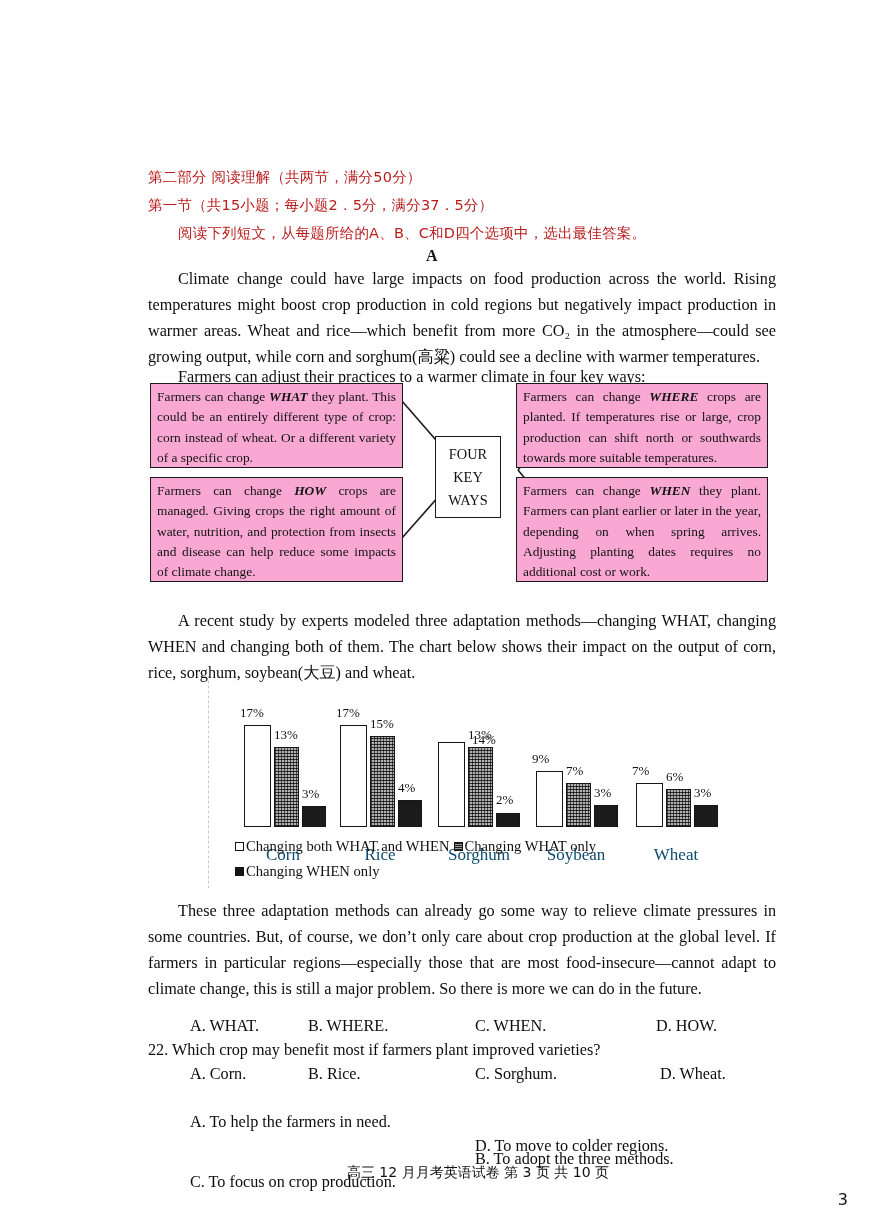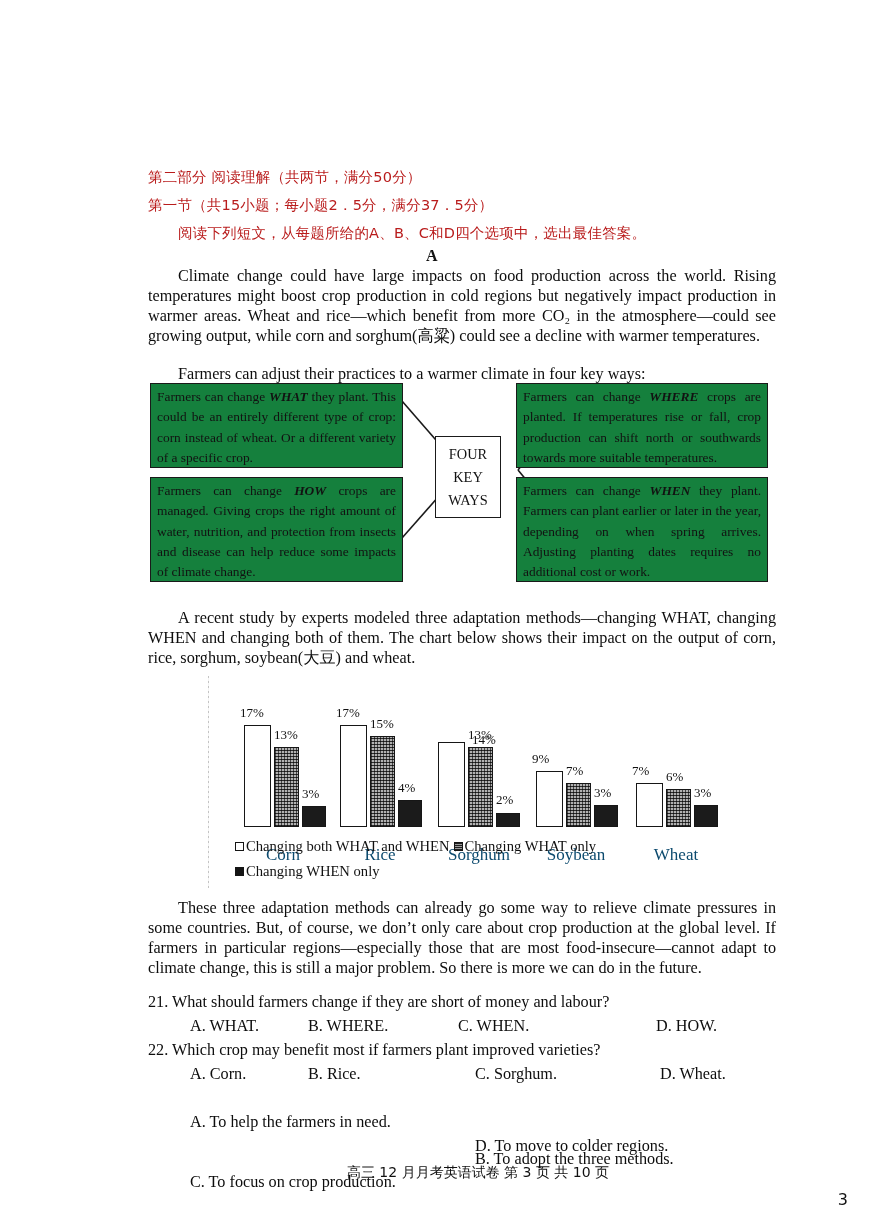--- a/index.html
+++ b/index.html
@@ -28,21 +28,21 @@
     position: absolute;
     font-family: "DejaVu Sans", sans-serif;
     font-size: 14.5px;
     letter-spacing: 0.2px;
     white-space: nowrap;
     color: #b91c1c;
   }
   .para {
     position: absolute;
     font-size: 16.2px;
-    line-height: 20px;
+    line-height: 26px;
     text-align: justify;
     text-justify: inter-word;
     color: #0d0d0d;
   }
 
   .center-A {
     position: absolute;
     font-weight: bold;
     font-size: 16px;
   }
@@ -52,21 +52,21 @@
     position: absolute;
     left: 150px;
     top: 383px;
     width: 620px;
     height: 210px;
   }
   .kbox {
     position: absolute;
     border: 1.6px solid #1a1a1a;
     box-sizing: border-box;
-    background: #15803d;
+    background: #f9a8d4;
     font-size: 13.4px;
     line-height: 20.3px;
     padding: 3px 6px 2px 6px;
     text-align: justify;
     text-justify: inter-word;
     z-index: 3;
   }
   .kbox i { font-style: italic; font-weight: bold; }
   .center-box {
     position: absolute;
@@ -223,21 +223,21 @@
 
     <div class="kbox" style="left:0px; top:0px; width:253px; height:85px;">
       <span>Farmers can change </span><i>WHAT</i><span> they plant. This could be an entirely different type of crop: corn instead of wheat. Or a different variety of a specific crop.</span>
     </div>
 
     <div class="kbox" style="left:0px; top:94px; width:253px; height:105px;">
       <span>Farmers can change </span><i>HOW</i><span> crops are managed. Giving crops the right amount of water, nutrition, and protection from insects and disease can help reduce some impacts of climate change.</span>
     </div>
 
     <div class="kbox" style="left:366px; top:0px; width:252px; height:85px;">
-      <span>Farmers can change </span><i>WHERE</i><span> crops are planted. If temperatures rise or fall, crop production can shift north or southwards towards more suitable temperatures.</span>
+      <span>Farmers can change </span><i>WHERE</i><span> crops are planted. If temperatures rise or large, crop production can shift north or southwards towards more suitable temperatures.</span>
     </div>
 
     <div class="kbox" style="left:366px; top:94px; width:252px; height:105px;">
       <span>Farmers can change </span><i>WHEN</i><span> they plant. Farmers can plant earlier or later in the year, depending on when spring arrives. Adjusting planting dates requires no additional cost or work.</span>
     </div>
 
     <div class="center-box" style="left:285px; top:53px; width:66px; height:82px;">
       <div>FOUR</div>
       <div>KEY</div>
       <div>WAYS</div>
@@ -302,27 +302,23 @@
     <div class="legend" style="left:35px; top:166px;">
       <span class="swatch w"></span><span>Changing both WHAT and WHEN</span><span class="swatch h" style="margin-left:4px;"></span><span>Changing WHAT only</span>
     </div>
     <div class="legend" style="left:35px; top:191px;">
       <span class="swatch k"></span><span>Changing WHEN only</span>
     </div>
   </div>
 
   <div class="para" style="left:148px; top:898px; width:628px; text-indent:30px;">These three adaptation methods can already go some way to relieve climate pressures in some countries. But, of course, we don’t only care about crop production at the global level. If farmers in particular regions—especially those that are most food-insecure—cannot adapt to climate change, this is still a major problem. So there is more we can do in the future.</div>
 
-  <div class="q" style="left:148px; top:993px;">
-    <span>21.</span>
-    <span>What should farmers change if they are short of money and labour?</span>
-  </div>
   <div class="opt" style="left:190px; top:1017px;">A. WHAT.</div>
   <div class="opt" style="left:308px; top:1017px;">B. WHERE.</div>
-  <div class="opt" style="left:458px; top:1017px;font-family:Liberation Serif, serif;">C. WHEN.</div>
+  <div class="opt" style="left:475px; top:1017px;font-family:Liberation Serif, serif;">C. WHEN.</div>
   <div class="opt" style="left:656px; top:1017px;">D. HOW.</div>
 
   <div class="q" style="left:148px; top:1041px;">
     <span>22.</span>
     <span>Which crop may benefit most if farmers plant improved varieties?</span>
   </div>
   <div class="opt" style="left:190px; top:1065px;">A. Corn.</div>
   <div class="opt" style="left:308px; top:1065px;">B. Rice.</div>
   <div class="opt" style="left:475px; top:1065px;">C. Sorghum.</div>
   <div class="opt" style="left:660px; top:1065px;">D. Wheat.</div>

